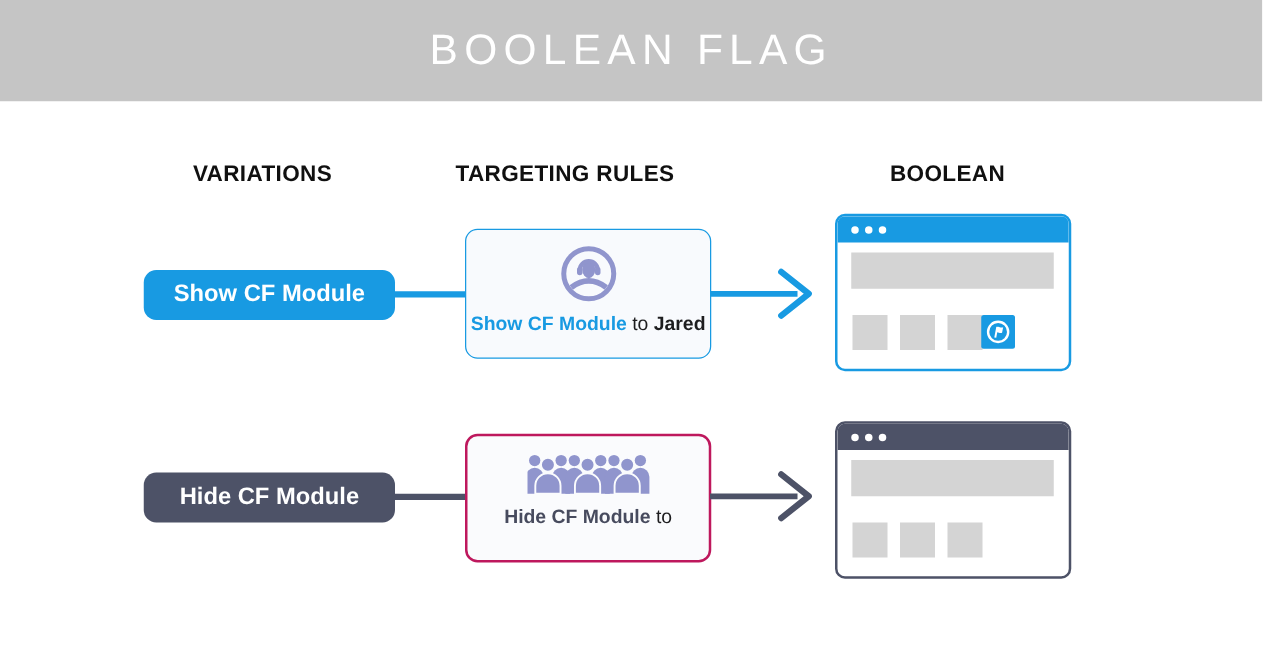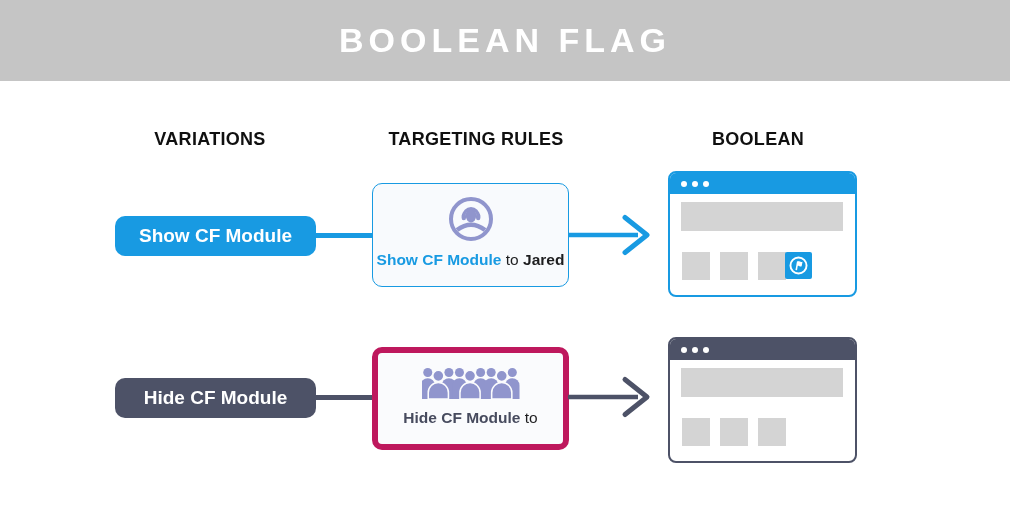--- a/index.html
+++ b/index.html
@@ -2,21 +2,21 @@
 <html><head>
 <meta charset="utf-8">
 <style>
   html,body{margin:0;padding:0;background:#fff;}
   .stage{position:relative;width:1010px;height:524px;background:#ffffff;
          font-family:"Liberation Sans", sans-serif;overflow:hidden;}
 
   
   .banner{position:absolute;left:0;top:0;width:1010px;height:81px;background:#c5c5c5;
           display:flex;align-items:center;justify-content:center;}
-  .banner h1{margin:0;font-size:34px;font-weight:700;letter-spacing:5px;color:#ffffff;}
+  .banner h1{margin:0;font-size:34px;font-weight:400;letter-spacing:5px;color:#ffffff;}
 
   
   .colhead{position:absolute;top:129px;width:200px;text-align:center;
            font-size:18px;font-weight:700;color:#101010;letter-spacing:.3px;}
 
   
   .pill{position:absolute;left:115px;width:201px;height:40px;border-radius:10px;
         display:flex;align-items:center;justify-content:center;
         color:#fff;font-size:19px;font-weight:700;}
   .pill-blue{background:#189ae2;}
@@ -24,21 +24,21 @@
 
   
   .connector{position:absolute;left:314px;width:60px;height:5px;}
   .connector-blue{background:#189ae2;}
   .connector-slate{background:#4d5267;}
 
   
   .card{position:absolute;left:372px;width:197px;box-sizing:border-box;border-radius:10px;
         display:flex;flex-direction:column;align-items:center;text-align:left;}
   .card-blue{top:183px;height:104px;background:#f8fafd;border:1.5px solid #189ae2;}
-  .card-slate{top:347px;height:103px;background:#fafbfd;border:6px solid #be185d;}
+  .card-slate{top:347px;height:103px;background:#fafbfd;border:2px solid #be185d;}
   .rule-text{font-size:15.5px;color:#1d1d1f;line-height:20px;}
   .flag-blue{color:#189ae2;font-weight:700;}
   .flag-slate{color:#474b5e;font-weight:700;}
   .bold-dark{font-weight:700;color:#1d1d1f;}
   .block{display:block;}
 
   
   .arrow{position:absolute;left:568px;}
 
   
@@ -60,21 +60,21 @@
 </head>
 <body>
 
 <div class="stage">
 
   <header class="banner">
     <h1>BOOLEAN FLAG</h1>
   </header>
 
   <div class="colhead" style="left:110px">VARIATIONS</div>
-  <div class="colhead" style="left:376px">TARGETING RULES</div>
+  <div class="colhead" style="left:352px">TARGETING RULES</div>
   <div class="colhead" style="left:658px">BOOLEAN</div>
 
   <div class="pill pill-blue" style="top:216px">Show CF Module</div>
 
   <div class="connector connector-blue" style="top:233px"></div>
 
   <div class="card card-blue">
     <svg width="48" height="48" viewBox="0 0 48 48" style="margin-top:11px">
       <circle cx="24" cy="24" r="20" fill="none" stroke="#9095cd" stroke-width="4"></circle>
       <path d="M10 35 Q24 24.5 38 35" fill="none" stroke="#9095cd" stroke-width="4.5"></path>

